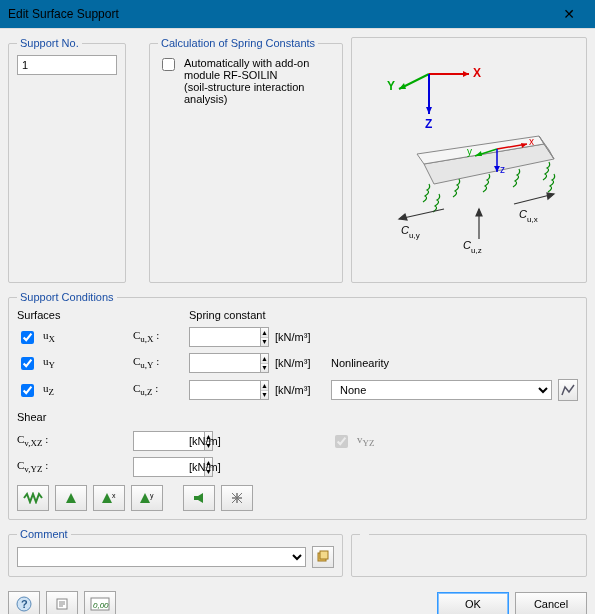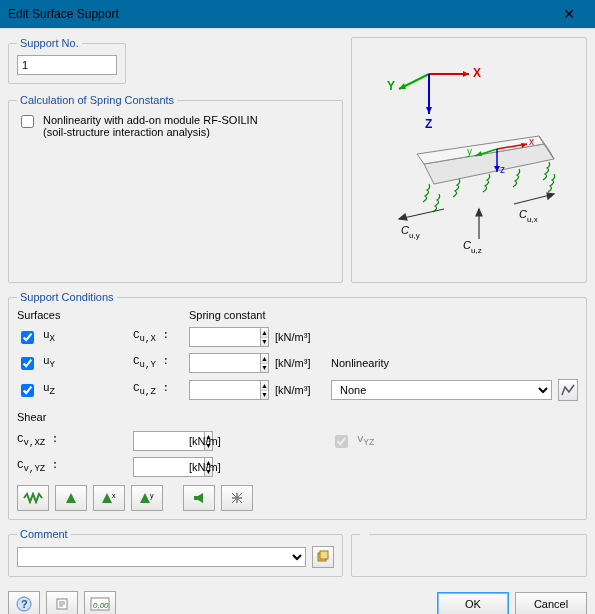--- a/index.html
+++ b/index.html
@@ -8,21 +8,21 @@
   .titlebar .title{font-size:12px}
   .titlebar .close{width:34px;height:20px;display:flex;align-items:center;justify-content:center;font-size:14px;border:1px solid transparent}
   .content{padding:8px 8px 8px 8px;background:#f0f0f0}
   .row{display:flex;gap:8px}
   fieldset.group{border:1px solid #c8c8c8;border-radius:2px;margin:0 0 8px 0;padding:6px 8px 8px 8px;background:#f0f0f0;min-width:0}
   fieldset.group>legend{color:#1a4ea5;padding:0 3px;font-size:11px}
   .grp-supportno{width:100px;flex:0 0 100px}
   .grp-onsurf{flex:1}
   .grp-image{width:218px;flex:0 0 218px;min-height:230px;display:flex;align-items:center;justify-content:center;background:#fefff3}
   .grp-spring{flex:1;min-height:160px}
-  .leftcol{display:flex;flex-direction:column;flex:1;gap:2px;min-width:0}
+  .leftcol{display:flex;flex-direction:row;flex:1;gap:23px;min-width:0}
   input[type=text].txt,input.spin,select.sel,select.combo{border:1px solid #a6a6a6;background:#fff;font:inherit;padding:2px 4px;height:20px;box-sizing:border-box}
   input[type=text].txt{width:100%}
   .surfrow{display:flex;gap:4px;align-items:center}
   .pickbtn,.iconbtn{width:22px;height:22px;border:1px solid #a6a6a6;background:linear-gradient(#fdfdfd,#e7e7e7);display:inline-flex;align-items:center;justify-content:center;box-sizing:border-box}
   .chk{display:flex;align-items:flex-start;gap:6px;margin-top:2px}
   .chk input{margin-top:1px}
   .sc-grid{display:grid;grid-template-columns:110px 50px 80px 50px 1fr;row-gap:6px;column-gap:6px;align-items:center}
   .sc-head{color:#000}
   .sc-sub{color:#000;font-weight:normal;margin-top:4px;margin-bottom:2px}
   .chkline{display:flex;align-items:center;gap:6px}
@@ -37,21 +37,21 @@
   .sel{width:100%}
   .toolbar{display:flex;gap:6px;margin-top:8px}
   .toolbtn{width:30px;height:24px;border:1px solid #a6a6a6;background:linear-gradient(#fdfdfd,#e7e7e7);display:flex;align-items:center;justify-content:center}
   .commentrow{display:flex;gap:6px;align-items:center}
   .combo{flex:1}
   .bottombar{display:flex;justify-content:space-between;align-items:center;margin-top:6px}
   .bottombar .left{display:flex;gap:6px}
   .bottombar .right{display:flex;gap:6px}
   .btn{min-width:72px;height:24px;border:1px solid #a6a6a6;background:linear-gradient(#fdfdfd,#e7e7e7);font:inherit;padding:0 12px}
   .btn.default{border:1px solid #3399ff;box-shadow:0 0 0 1px #7fbfff inset}
-  .sub{font-family:Liberation Mono, monospace}
+  .sub{font-family:Liberation Serif, serif}
   .sub sub{font-size:9px}
   .disabled{color:#888}
   .disabled input[type=checkbox]{accent-color:#aaa}
   .imgplaceholder svg{display:block}
   .side-empty{width:218px;flex:0 0 218px}
 </style>
 </head>
 <body>
 
 <div class="window">
@@ -67,21 +67,21 @@
           <fieldset class="group grp-supportno">
             <legend>Support No.</legend>
             <input type="text" class="txt" value="1" style="">
           </fieldset>
         </div>
         <fieldset class="group grp-spring">
           <legend>Calculation of Spring Constants</legend>
           <label class="chk">
             <input type="checkbox" style="">
             <span>
-              <span>Nonlinearity with add-on module RF-SOILIN</span><br>
+              <span>Automatically with add-on module RF-SOILIN</span><br>
               <span>(soil-structure interaction analysis)</span>
             </span>
           </label>
         </fieldset>
       </div>
 
       <fieldset class="group grp-image">
         <div class="imgplaceholder">
           <svg width="200" height="210" viewBox="0 0 200 210">
 

